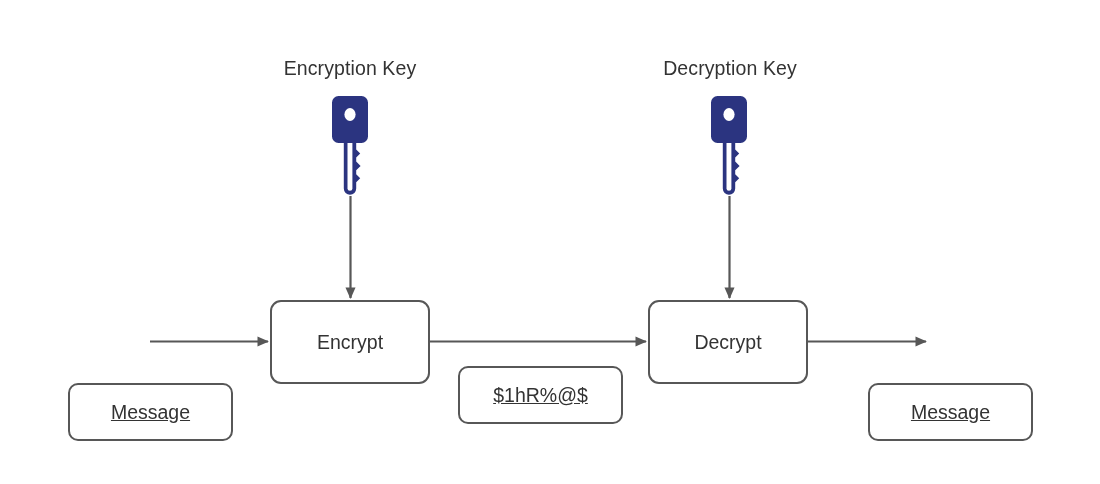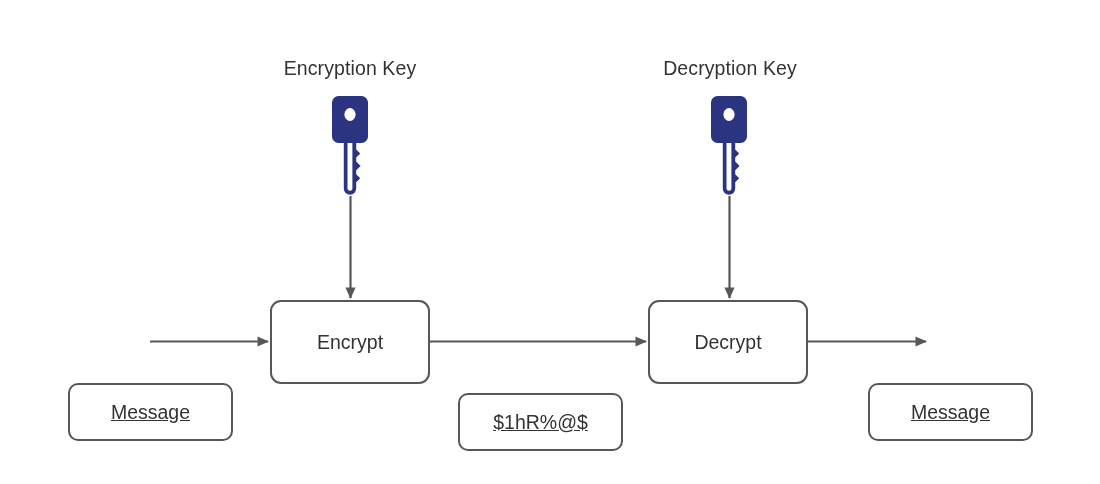--- a/index.html
+++ b/index.html
@@ -148,17 +148,17 @@
       A 2.45 2.45 0 0 1 17.5 92.4
       Z"></path>
   </svg>
 
   <div class="node node-process" style="left:270px; top:300px; width:160px; height:84px;">Encrypt</div>
 
   <div class="node node-process" style="left:648px; top:300px; width:160px; height:84px;">Decrypt</div>
 
   <div class="node node-data" style="left:68px; top:383px; width:165px; height:58px;">Message</div>
 
-  <div class="node node-data" style="left:458px; top:393px; width:165px; height:58px;">$1hR%@$</div>
+  <div class="node node-data" style="left:458px; top:366px; width:165px; height:58px;">$1hR%@$</div>
 
   <div class="node node-data" style="left:868px; top:383px; width:165px; height:58px;">Message</div>
 
 </div>
 
 </body></html>

